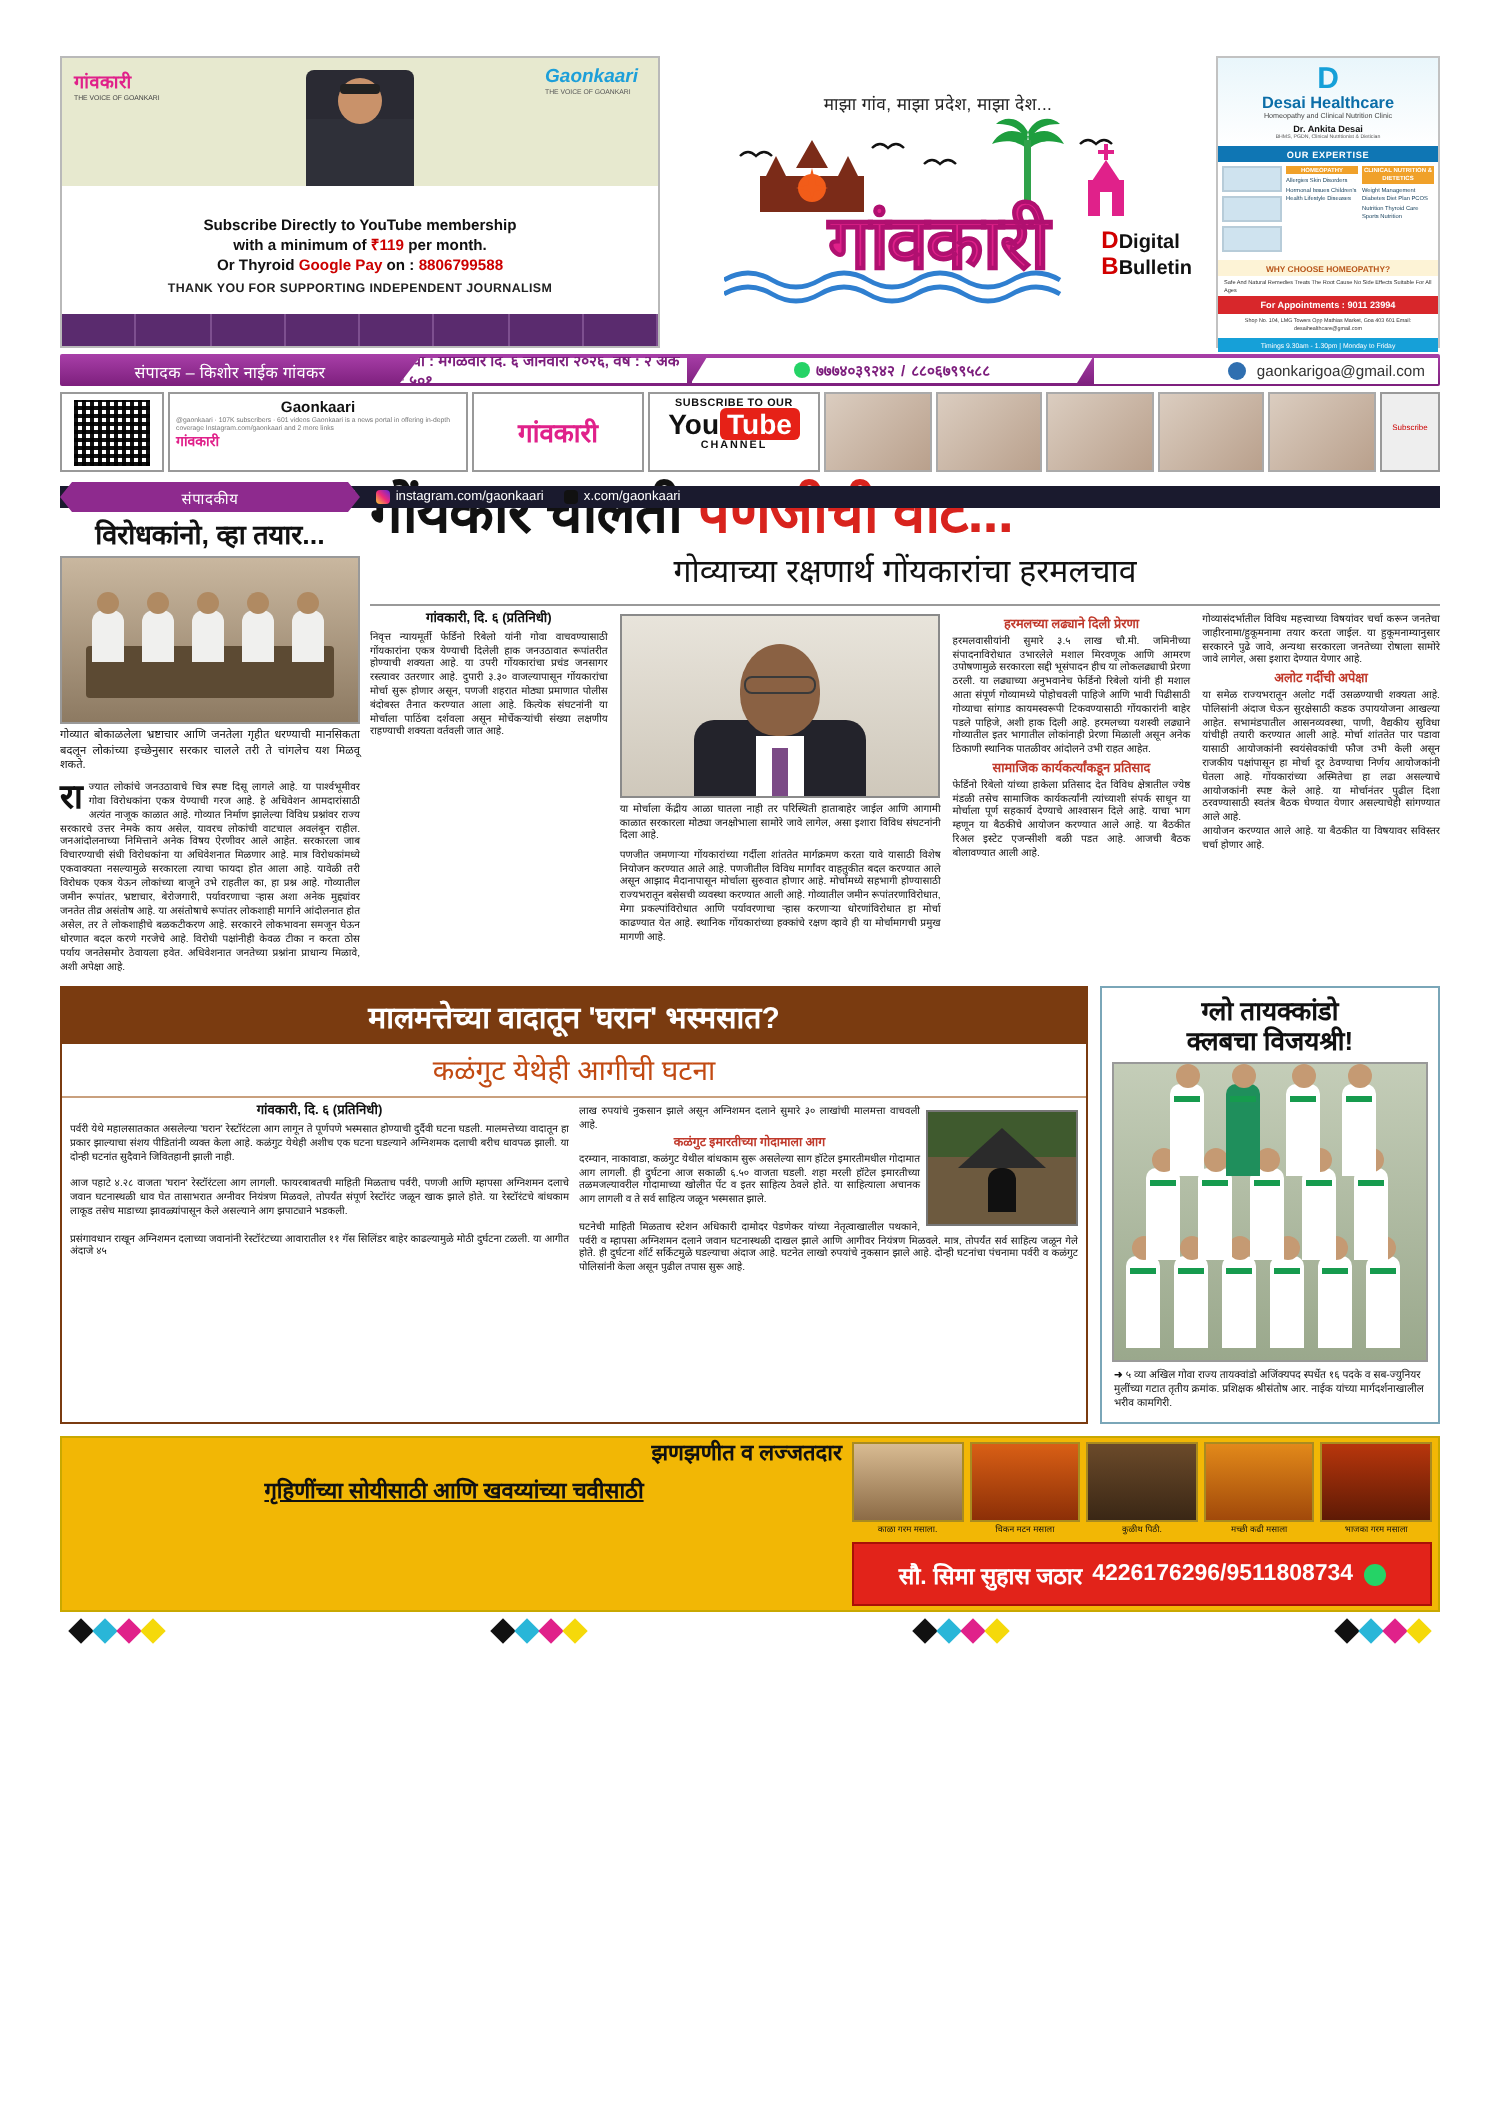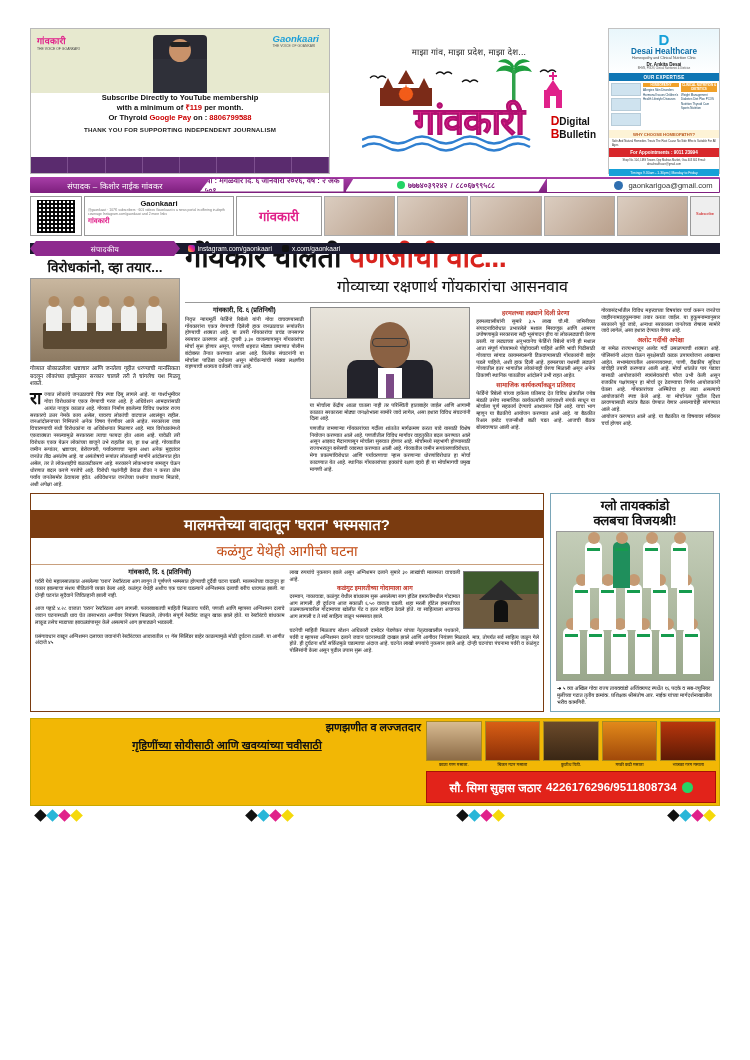--- a/index.html
+++ b/index.html
@@ -19,21 +19,21 @@
   .yt-logo-l { position:absolute; left:6px; top:5px; font-size:9px; font-weight:bold; color:#e0218a; letter-spacing:.3px; }
   .yt-logo-l small { display:block; font-size:3.4px; color:#444; font-weight:normal; letter-spacing:0; }
   .yt-logo-r { position:absolute; right:10px; top:4px; font-size:9.5px; font-weight:bold; color:#1d9fd9; font-style:italic; }
   .yt-logo-r small { display:block; font-size:3.4px; color:#555; font-weight:normal; font-style:normal; }
   .yt-person { width:54px; height:58px; border-radius:4px 4px 0 0;
      background:linear-gradient(#2a2a33 0 42%, #2f3039 42% 100%); position:relative; margin-top:6px; }
   .yt-person:before{content:"";position:absolute;left:50%;top:4px;transform:translateX(-50%);
      width:22px;height:23px;border-radius:50%;background:#c9926a;}
   .yt-person:after{content:"";position:absolute;left:50%;top:7px;transform:translateX(-50%);
      width:20px;height:5px;background:#222;border-radius:2px;}
-  .yt-sub { flex:1; background:#ffffff; padding:0 3px 2px 3px; display:flex; flex-direction:column; align-items:center; }
+  .yt-sub { flex:1; background:#ffffff; padding:15px 3px 2px 3px; display:flex; flex-direction:column; align-items:center; }
   .yt-sub .l1,.yt-sub .l2,.yt-sub .l3 { font-size:7.6px; font-weight:bold; color:#111; line-height:10px; text-align:center; }
   .yt-sub .rs { color:#cc0000; }
   .yt-sub .gp { color:#cc0000; }
   .yt-sub .l4 { font-size:6.2px; font-weight:bold; color:#222; margin-top:3px; letter-spacing:.2px; }
   .yt-strip { flex:0 0 16px; background:#5a2b6e; display:flex; }
   .yt-strip i { flex:1; border-right:1px solid #7d4f8f; }
 
   .mast { flex:1; position:relative; display:flex; flex-direction:column; align-items:center; justify-content:center; }
   .mast-tag { font-size:8.6px; color:#222; letter-spacing:.2px; }
   .mast-art { position:relative; width:250px; height:96px; margin-top:2px; }
@@ -137,21 +137,21 @@
   .lead-photo .glass { position:absolute; left:50%; top:30px; transform:translateX(-50%); width:36px;height:9px;border:1.6px solid #3a3a3a;border-radius:4px; }
   .lead-photo .body { position:absolute; left:50%; bottom:0; transform:translateX(-50%); width:86px;height:38px;background:#23232b;border-radius:10px 10px 0 0; }
   .lead-photo .shirt { position:absolute; left:50%; bottom:0; transform:translateX(-50%); width:24px;height:30px;background:#fff; }
   .lead-photo .tie { position:absolute; left:50%; bottom:0; transform:translateX(-50%); width:8px;height:24px;background:#7b4a86; }
   .photo-cap { font-size:5.1px; line-height:6.6px; text-align:justify; }
   .subhead { font-size:6.4px; font-weight:bold; color:#c0392b; text-align:center; margin:3px 0 1px; }
 
   
   .lower { display:flex; gap:6px; margin-top:6px; }
   .fire-box { flex:1; border:1px solid #7a3b10; }
-  .fire-h1 { background:#7a3b10; color:#fff; font-size:15px; font-weight:bold; text-align:center; padding:4px 16px;margin-top:16px; }
+  .fire-h1 { background:#7a3b10; color:#fff; font-size:15px; font-weight:bold; text-align:center; padding:4px 16px; }
   .fire-h2 { background:#fff; color:#c24a12; font-size:14px; text-align:center; padding:3px 0 4px; border-bottom:1px solid #c9a07e; }
   .fire-body { display:flex; gap:5px; padding:4px; }
   .fire-col { flex:1; font-size:5.1px; line-height:6.8px; text-align:justify; color:#111; position:relative; }
   .fire-sub { font-size:6.2px; font-weight:bold; color:#c0392b; text-align:center; margin:2px 0 1px; }
   .house-photo { width:76px; height:58px; float:right; margin:2px 0 2px 3px; border:1px solid #777;
      background:linear-gradient(#3f5a2e 0 40%,#6d5a3f 40% 100%); position:relative; }
   .house-photo .roof { position:absolute; left:50%; top:8px; transform:translateX(-50%);
      width:0;height:0;border-left:22px solid transparent;border-right:22px solid transparent;border-bottom:20px solid #2b2b2b; }
   .house-photo .door { position:absolute; left:50%; bottom:6px; transform:translateX(-50%); width:14px;height:22px;background:#111;border-radius:6px 6px 0 0; }
 
@@ -337,20 +337,27 @@
     <div class="sc-card sc-fb">
       <div class="nm">Gaonkaari</div>
       <div class="mini">@gaonkaari · 107K subscribers · 601 videos
 Gaonkaari is a news portal in offering in-depth coverage
 Instagram.com/gaonkaari  and  2 more links</div>
       <div class="logo">गांवकारी</div>
     </div>
     <div class="sc-card sc-gk">
       <div class="w">गांवकारी</div>
     </div>
+    <div class="sc-card sc-yt">
+      <div class="t">SUBSCRIBE TO OUR</div>
+      <div class="y">
+        <span>You</span><b>Tube</b>
+      </div>
+      <div class="c">CHANNEL</div>
+    </div>
     <div class="sc-news">
       <i></i>
       <i></i>
       <i></i>
       <i></i>
       <i></i>
     </div>
     <div class="sc-sub">Subscribe</div>
   </div>
   <div class="social-foot" style="top:243px">
@@ -384,21 +391,21 @@
       <div class="ed-lead">गोव्यात बोकाळलेला भ्रष्टाचार आणि जनतेला गृहीत धरण्याची मानसिकता बदलून लोकांच्या इच्छेनुसार सरकार चालले तरी ते चांगलेच यश मिळवू शकते.</div>
       <div class="ed-body">
         <span class="ed-drop">रा</span><span>ज्यात लोकांचे जनउठावाचे चित्र स्पष्ट दिसू लागले आहे. या पार्श्वभूमीवर गोवा विरोधकांना एकत्र येण्याची गरज आहे. हे अधिवेशन आमदारांसाठी अत्यंत नाजूक काळात आहे. गोव्यात निर्माण झालेल्या विविध प्रश्नांवर राज्य सरकारचे उत्तर नेमके काय असेल, यावरच लोकांची वाटचाल अवलंबून राहील. जनआंदोलनाच्या निमित्ताने अनेक विषय ऐरणीवर आले आहेत. सरकारला जाब विचारण्याची संधी विरोधकांना या अधिवेशनात मिळणार आहे. मात्र विरोधकांमध्ये एकवाक्यता नसल्यामुळे सरकारला त्याचा फायदा होत आला आहे. यावेळी तरी विरोधक एकत्र येऊन लोकांच्या बाजूने उभे राहतील का, हा प्रश्न आहे. गोव्यातील जमीन रूपांतर, भ्रष्टाचार, बेरोजगारी, पर्यावरणाचा ऱ्हास अशा अनेक मुद्द्यांवर जनतेत तीव्र असंतोष आहे. या असंतोषाचे रूपांतर लोकशाही मार्गाने आंदोलनात होत असेल, तर ते लोकशाहीचे बळकटीकरण आहे. सरकारने लोकभावना समजून घेऊन धोरणात बदल करणे गरजेचे आहे. विरोधी पक्षांनीही केवळ टीका न करता ठोस पर्याय जनतेसमोर ठेवायला हवेत. अधिवेशनात जनतेच्या प्रश्नांना प्राधान्य मिळावे, अशी अपेक्षा आहे.</span>
       </div>
     </div>
 
     <div class="hl-main">
       <div class="hl-1">
         <span>गोंयकार चालती </span><em>पणजीची वाट...</em>
       </div>
-      <div class="hl-2">गोव्याच्या रक्षणार्थ गोंयकारांचा आसनवाव</div>
+      <div class="hl-2">गोव्याच्या रक्षणार्थ गोंयकारांचा हरमलचाव</div>
       <div class="hl-rule"></div>
 
       <div class="story">
         <div class="scol c1">
           <div class="byline">गांवकारी, दि. ६ (प्रतिनिधी)</div>
           <span>निवृत्त न्यायमूर्ती फेर्डिनो रिबेलो यांनी गोवा वाचवण्यासाठी गोंयकारांना एकत्र येण्याची दिलेली हाक जनउठावात रूपांतरीत होण्याची शक्यता आहे. या उपरी गोंयकारांचा प्रचंड जनसागर रस्त्यावर उतरणार आहे. दुपारी ३.३० वाजल्यापासून गोंयकारांचा मोर्चा सुरू होणार असून, पणजी शहरात मोठ्या प्रमाणात पोलीस बंदोबस्त तैनात करण्यात आला आहे. कित्येक संघटनांनी या मोर्चाला पाठिंबा दर्शवला असून मोर्चेकऱ्यांची संख्या लक्षणीय राहण्याची शक्यता वर्तवली जात आहे.</span>
         </div>
         <div class="scol" style="flex:1.35">
           <div class="lead-photo">
             <div class="body"></div>

